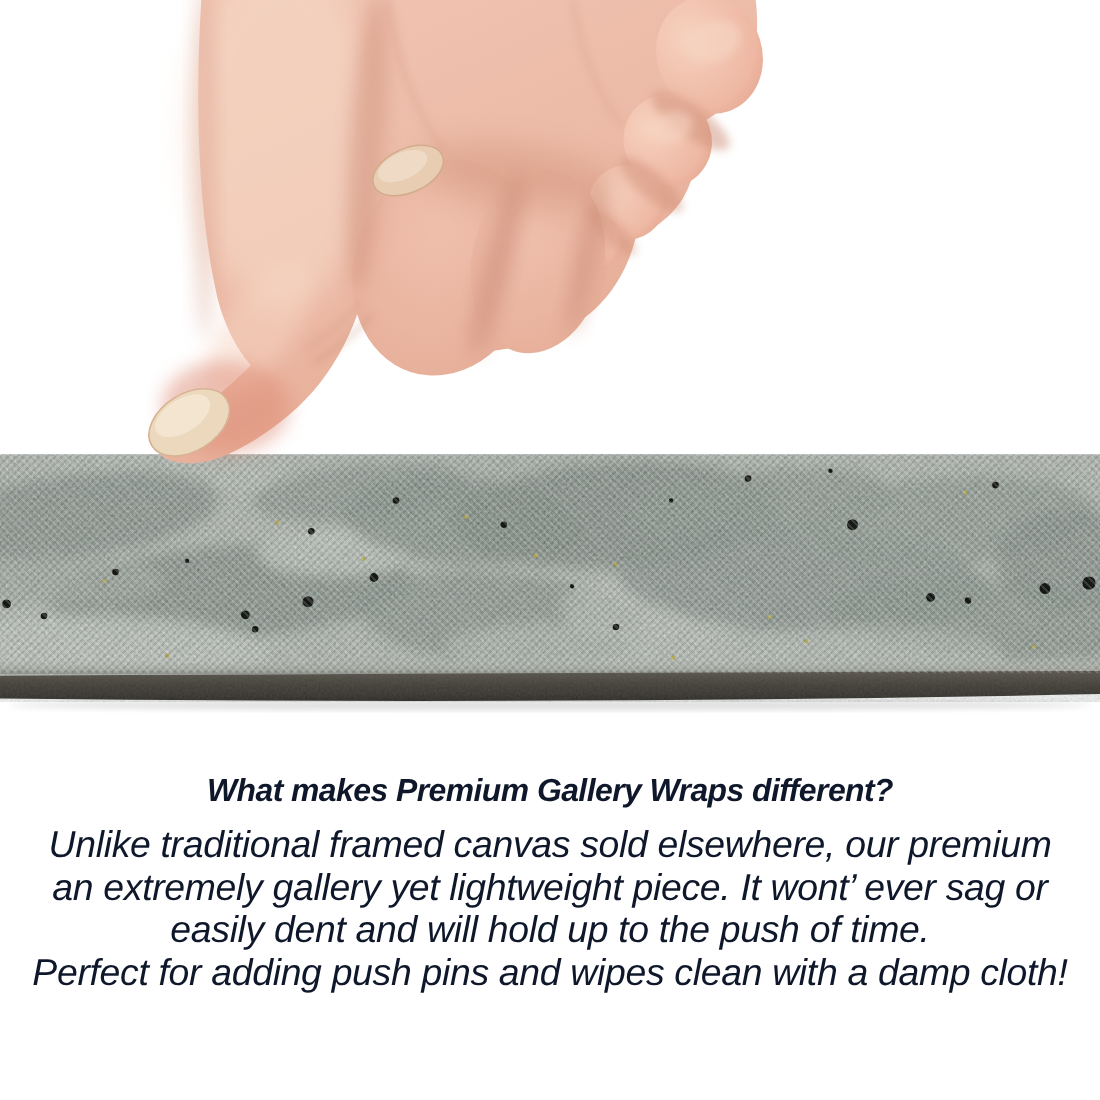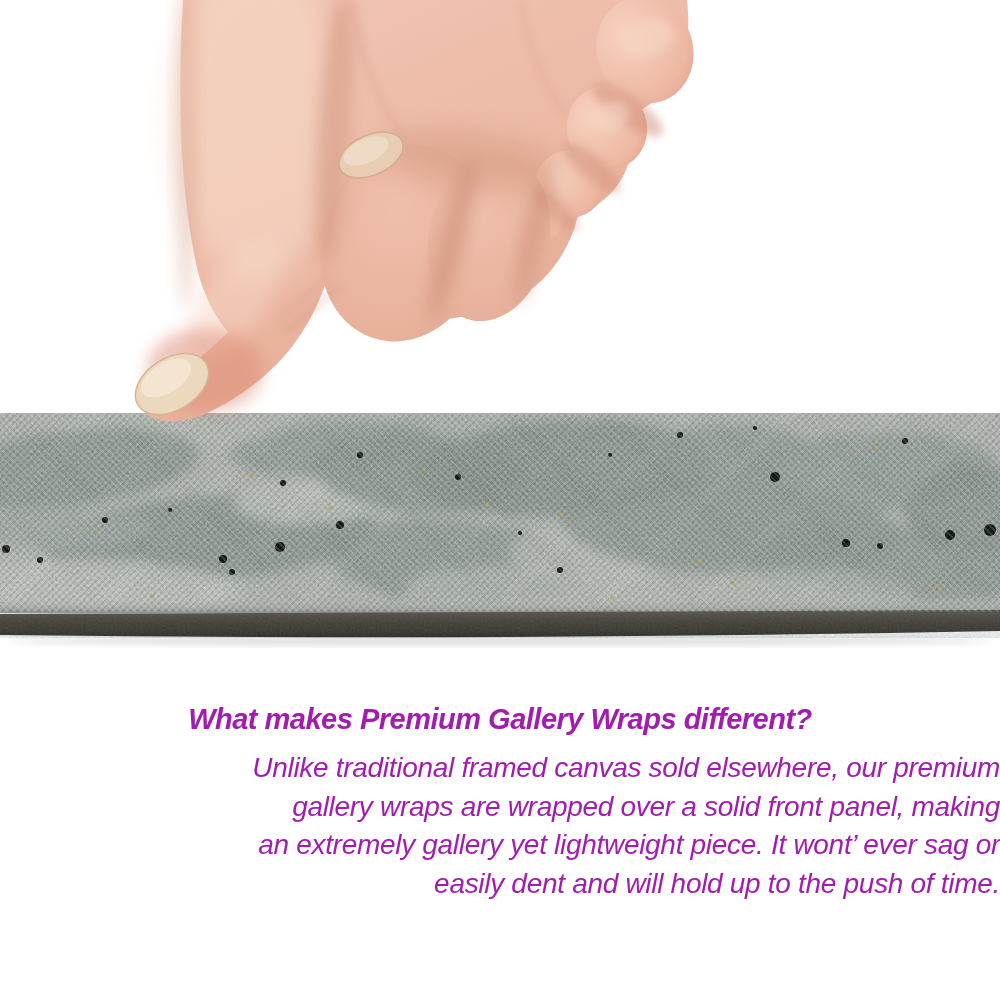--- a/index.html
+++ b/index.html
@@ -11,29 +11,29 @@
   .canvas-svg{position:absolute;top:413px;left:0;z-index:1;}
   .weave-overlay{
     position:absolute;top:413px;left:0;width:1000px;height:199px;z-index:2;
     background:
       repeating-linear-gradient(45deg, rgba(255,255,255,0.15) 0 2px, rgba(0,0,0,0) 2px 5px),
       repeating-linear-gradient(-45deg, rgba(35,44,40,0.13) 0 2px, rgba(0,0,0,0) 2px 5px);
     pointer-events:none;
   }
   .info{
     position:absolute;top:699px;left:0;width:1000px;z-index:4;
-    text-align:center;color:#a21caf;font-style:italic;
+    text-align:center;color:#0f172a;font-style:italic;
   }
   .info h1{
     margin:0 0 10px 0;font-size:29px;font-weight:700;
     letter-spacing:-0.5px;line-height:40px;
   }
   .info p{
-    margin:0;font-size:28px;font-weight:400;
-    letter-spacing:-0.3px;line-height:38.5px;text-align:right;
+    margin:0;font-size:34px;font-weight:400;
+    letter-spacing:-0.3px;line-height:38.5px;
   }
 </style>
 </head>
 <body>
 
 <div class="stage">
 
   <svg class="canvas-svg" width="1000" height="235" viewBox="0 0 1000 235" aria-hidden="true">
     <defs>
       <filter id="grainL" x="0" y="0" width="100%" height="100%">
@@ -209,18 +209,18 @@
 
     <ellipse cx="371" cy="155" rx="34" ry="20" transform="rotate(-24 371 155)" fill="#e8cdb3" stroke="#d3ac8e" stroke-width="1.5"></ellipse>
     <ellipse cx="366" cy="151" rx="24" ry="12" transform="rotate(-24 366 151)" fill="#f0dcc6" opacity="0.9"></ellipse>
     <ellipse cx="172" cy="384" rx="40" ry="26" transform="rotate(-32 172 384)" fill="#ecd8bd" stroke="#d6b394" stroke-width="1.5"></ellipse>
     <ellipse cx="166" cy="378" rx="28" ry="15" transform="rotate(-32 166 378)" fill="#f5e8d2" opacity="0.85"></ellipse>
   </svg>
 
   <div class="info">
     <h1>What makes Premium Gallery Wraps different?</h1>
     <p>Unlike traditional framed canvas sold elsewhere, our premium</p>
-    <p>gallery wraps are wrapped over a solid front panel, making</p>
     <p>an extremely gallery yet lightweight piece. It wont’ ever sag or</p>
     <p>easily dent and will hold up to the push of time.</p>
+    <p>Perfect for adding push pins and wipes clean with a damp cloth!</p>
   </div>
 
 </div>
 
 </body></html>

